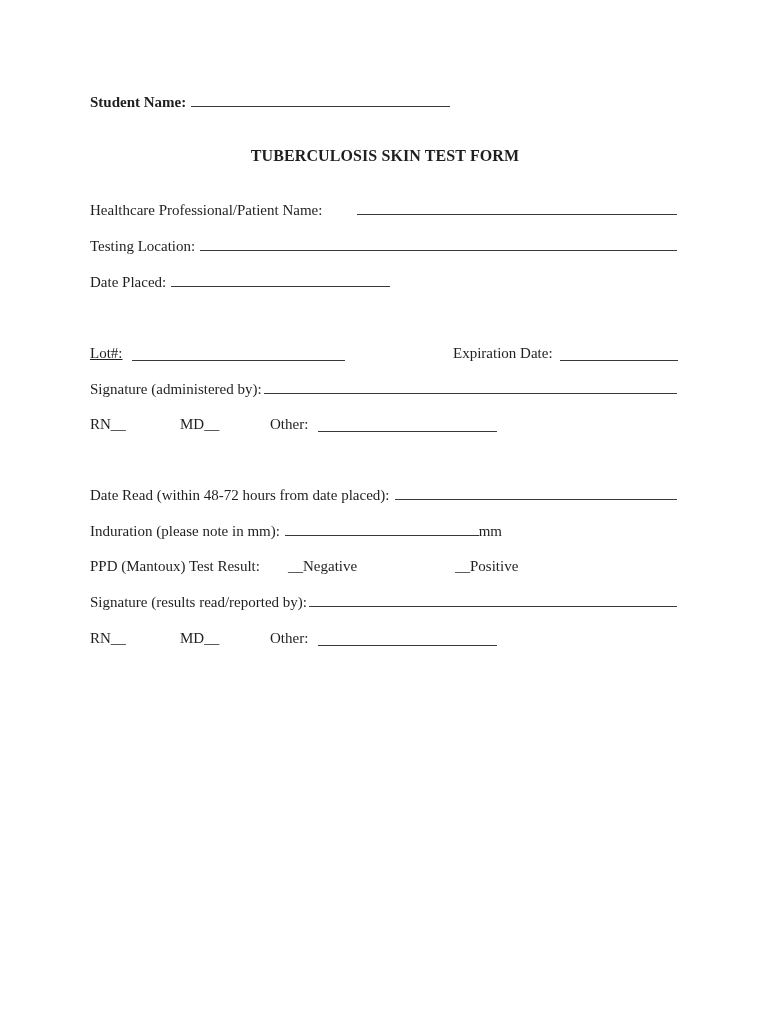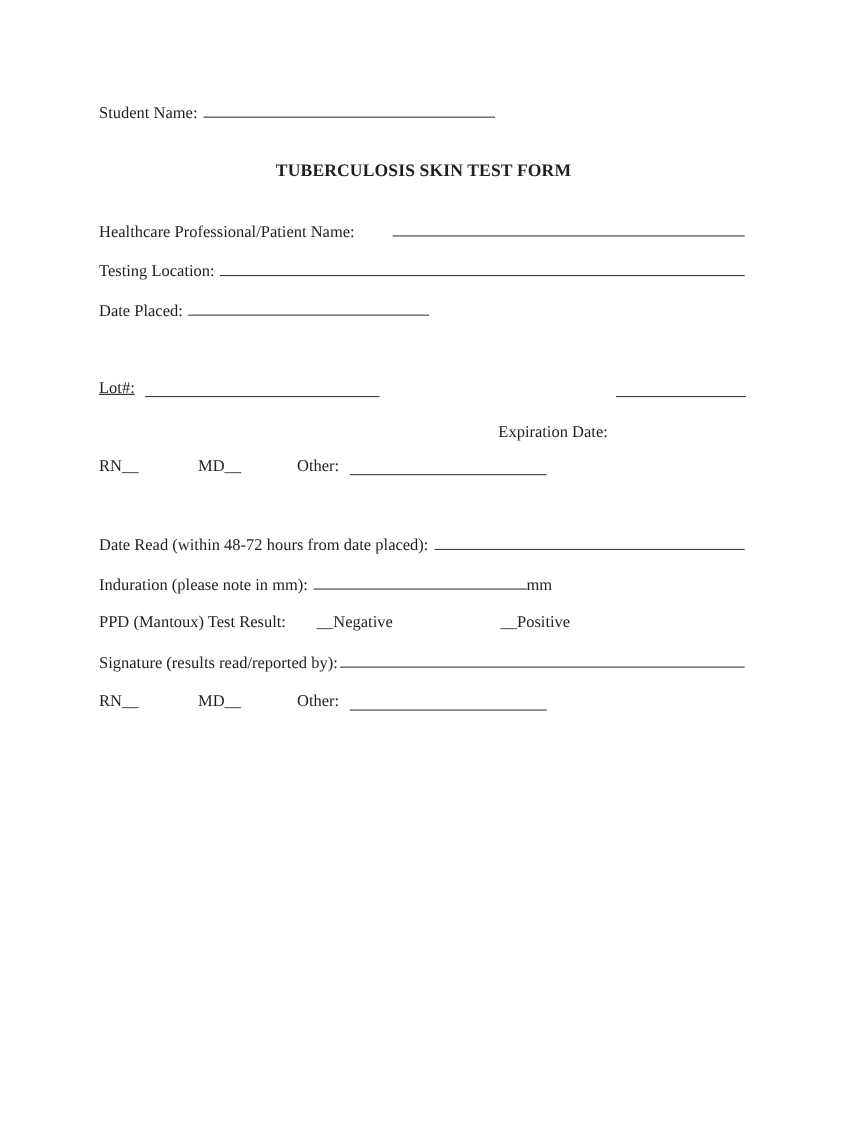--- a/index.html
+++ b/index.html
@@ -42,21 +42,21 @@
     font-weight:bold;
     font-size:16px;
     letter-spacing:0.1px;
   }
 </style>
 </head>
 <body>
 
 <div class="page">
 
-  <div class="row flexrow" style="top:94px;width:360px;">
+  <div class="row flexrow" style="top:94px;width:360px;font-weight:bold;">
     <span>Student Name:</span>
     <span class="blank"></span>
   </div>
 
   <div class="title-row" style="top:147px;">TUBERCULOSIS SKIN TEST FORM</div>
 
   <div class="row flexrow" style="top:202px;width:587px;gap:30px;">
     <span>Healthcare Professional/Patient Name:</span>
     <span class="blank"></span>
   </div>
@@ -68,24 +68,28 @@
 
   <div class="row flexrow" style="top:274px;width:300px;">
     <span>Date Placed:</span>
     <span class="blank"></span>
   </div>
 
 
   <div class="row" style="top:345px;width:587px;text-decoration:underline;">
     <span>Lot#:</span>
     <span class="abs blank" style="left:42px;width:213px;"></span>
-    <span class="abs" style="left:363px;margin-top:40px;">Expiration Date:</span>
+    <span class="abs" style="left:363px;">Expiration Date:</span>
     <span class="abs blank" style="left:470px;width:118px;"></span>
   </div>
 
+  <div class="row flexrow tight" style="top:381px;width:587px;">
+    <span>Signature (administered by):</span>
+    <span class="blank"></span>
+  </div>
 
   <div class="row" style="top:416px;width:587px;">
     <span>RN__</span>
     <span class="abs" style="left:90px;">MD__</span>
     <span class="abs" style="left:180px;">Other:</span>
     <span class="abs blank" style="left:228px;width:179px;"></span>
   </div>
 
   <div class="row flexrow" style="top:487px;width:587px;">
     <span>Date Read (within 48-72 hours from date placed):</span>

